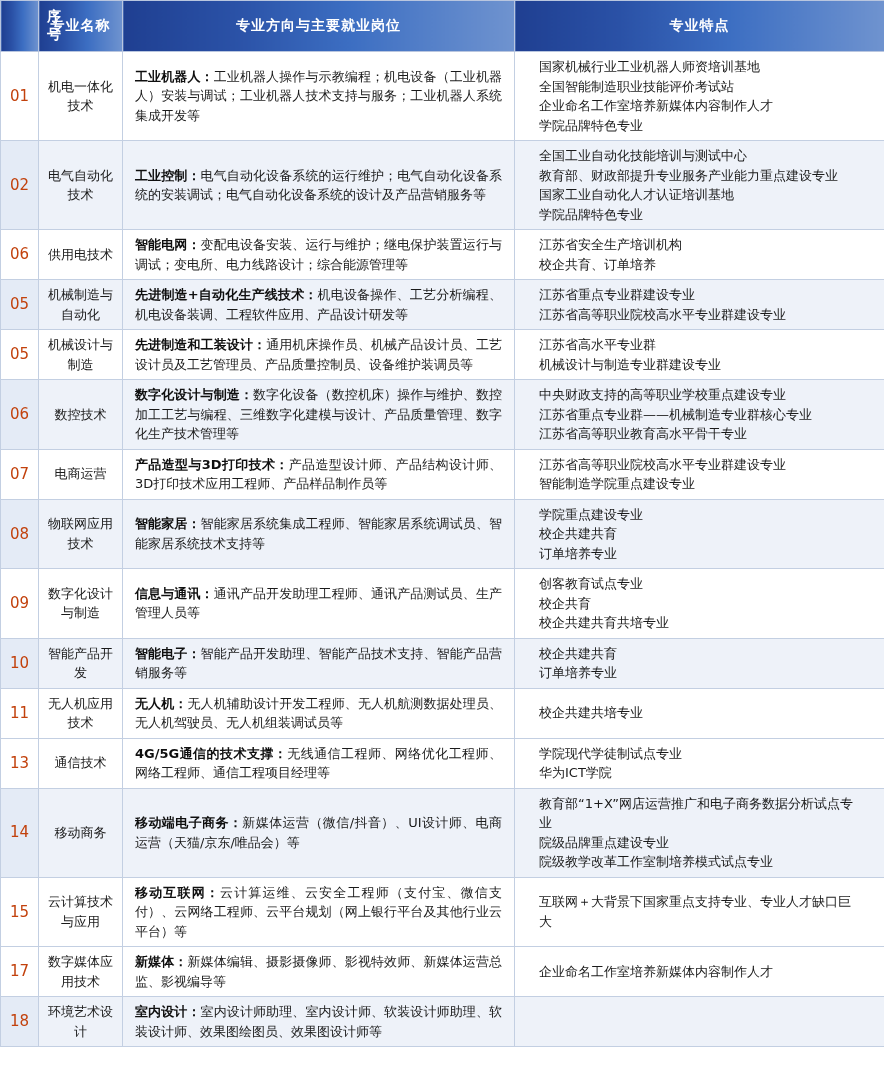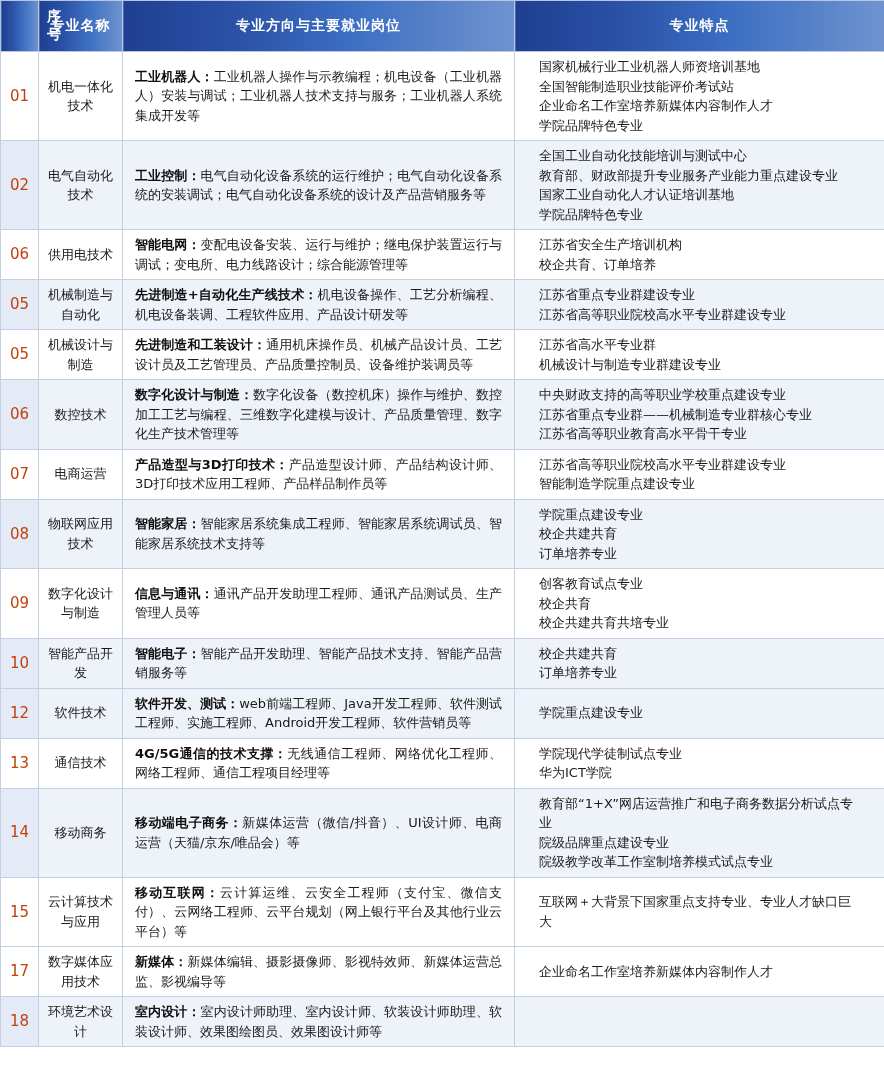--- a/index.html
+++ b/index.html
@@ -178,26 +178,26 @@
       </tr>
       <tr class="row-even">
         <td class="cell-no">10</td>
         <td class="cell-name">智能产品开发</td>
         <td class="cell-dir"><span class="lead">智能电子：</span><span>智能产品开发助理、智能产品技术支持、智能产品营销服务等</span></td>
         <td class="cell-feat">
           <span class="feat-line">校企共建共育</span>
           <span class="feat-line">订单培养专业</span>
         </td>
       </tr>
-      <tr class="row-even">
-        <td class="cell-no">12</td>
-        <td class="cell-name">软件技术</td>
-        <td class="cell-dir"><span class="lead">软件开发、测试：</span><span>web前端工程师、Java开发工程师、软件测试工程师、实施工程师、Android开发工程师、软件营销员等</span></td>
-        <td class="cell-feat">
-          <span class="feat-line">学院重点建设专业</span>
+      <tr class="row-odd">
+        <td class="cell-no">11</td>
+        <td class="cell-name">无人机应用技术</td>
+        <td class="cell-dir"><span class="lead">无人机：</span><span>无人机辅助设计开发工程师、无人机航测数据处理员、无人机驾驶员、无人机组装调试员等</span></td>
+        <td class="cell-feat">
+          <span class="feat-line">校企共建共培专业</span>
         </td>
       </tr>
       <tr class="row-odd">
         <td class="cell-no">13</td>
         <td class="cell-name">通信技术</td>
         <td class="cell-dir"><span class="lead">4G/5G通信的技术支撑：</span><span>无线通信工程师、网络优化工程师、网络工程师、通信工程项目经理等</span></td>
         <td class="cell-feat">
           <span class="feat-line">学院现代学徒制试点专业</span>
           <span class="feat-line">华为ICT学院</span>
         </td>

